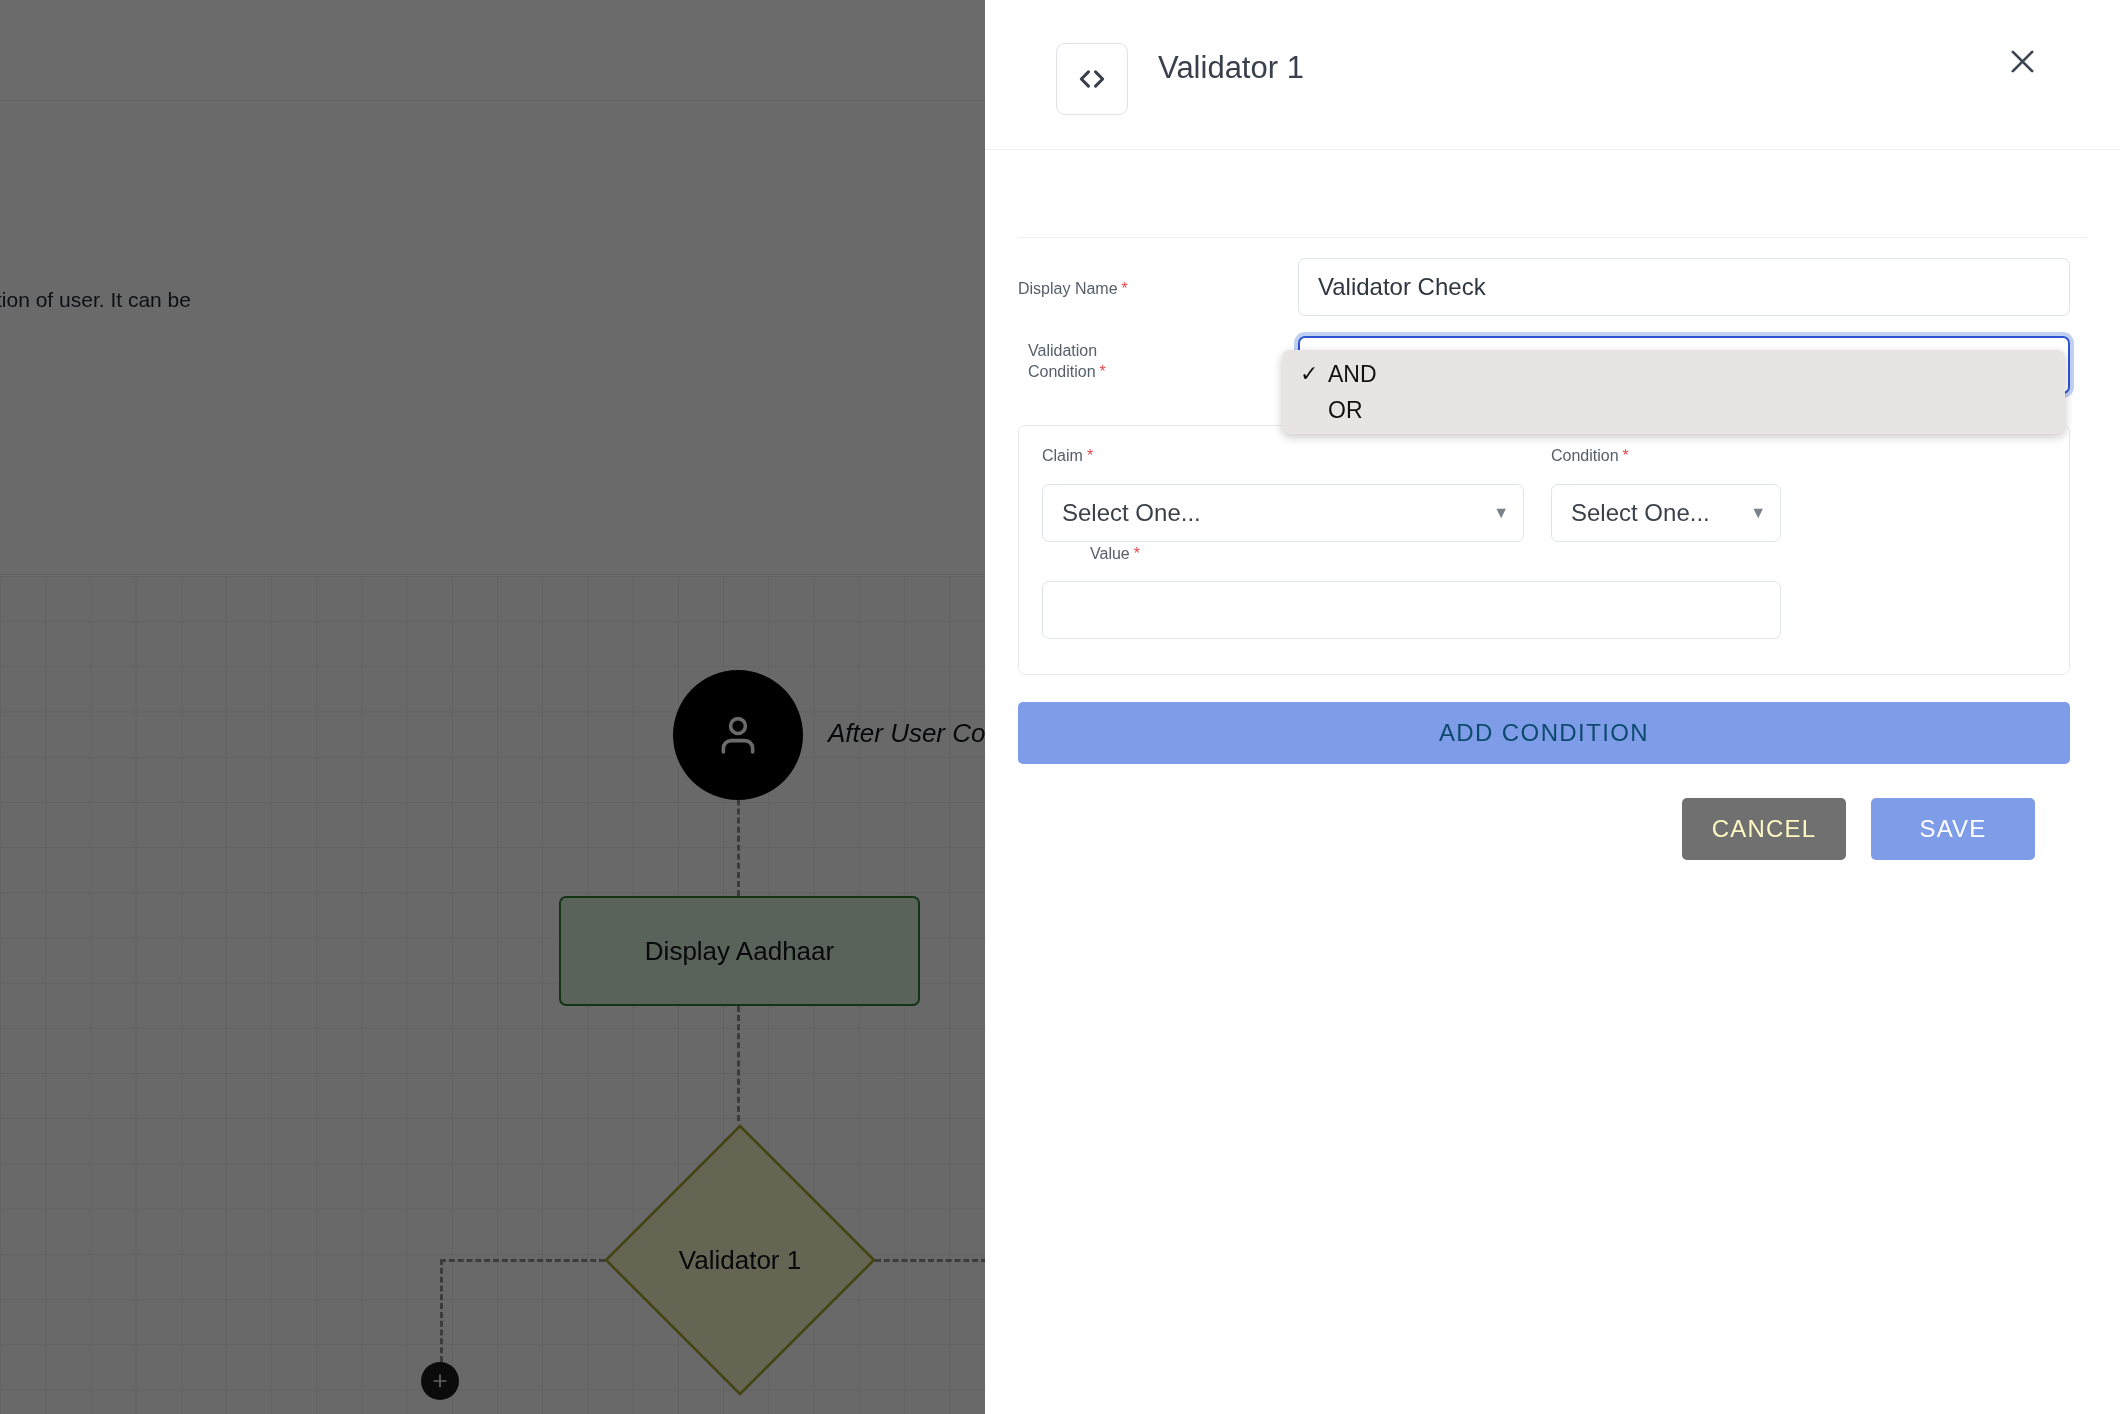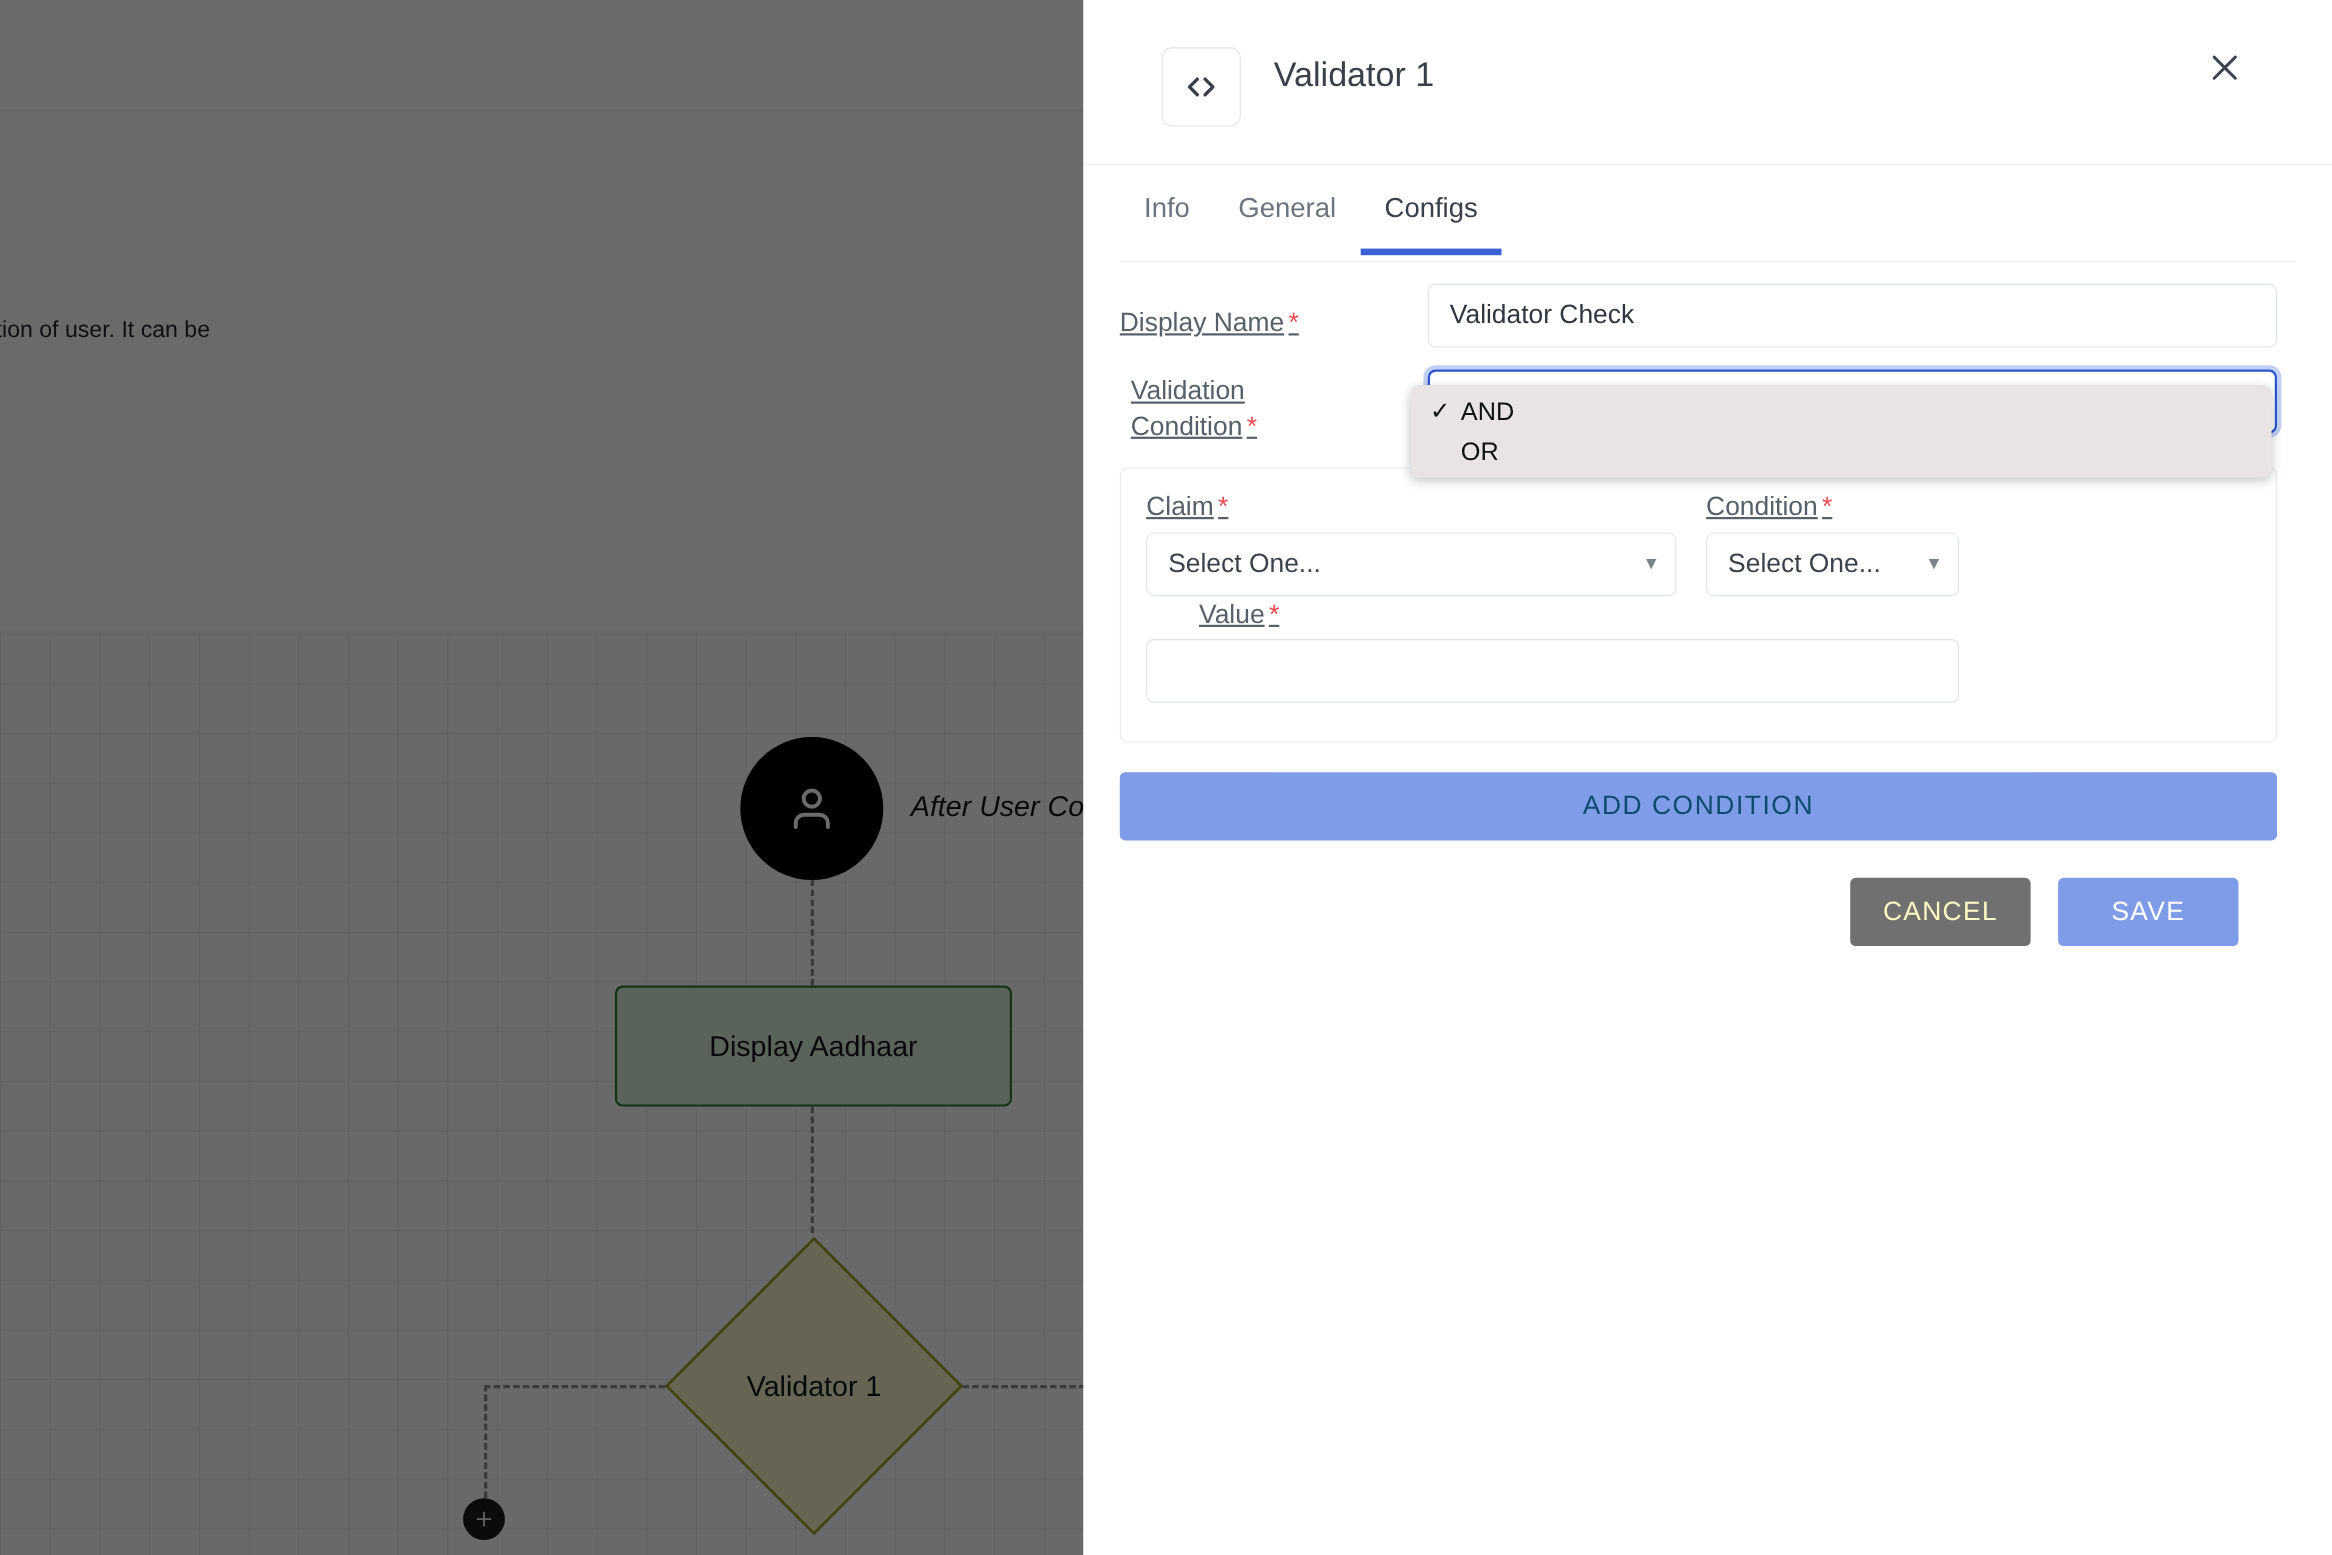--- a/index.html
+++ b/index.html
@@ -151,21 +151,21 @@
     background: #3a62d4;
   }
   .tabs-underline {
     position: absolute; left: 33px; right: 33px; bottom: 2px;
     height: 1px; background: #eceef0;
   }
 
   
   .form { position: absolute; left: 0; top: 240px; width: 1135px; }
   .field-label {
-    font-size: 24px; color: #55606b; line-height: 1.33; text-decoration: underline;
+    font-size: 16px; color: #55606b; line-height: 1.33;
   }
   .req { color: #e5484d; margin-left: 4px; }
 
   .label-display { position: absolute; left: 33px; top: 38px; width: 230px; }
   .input-display {
     position: absolute; left: 313px; top: 18px;
     width: 772px; height: 58px;
     border: 1px solid #dfe4ea; border-radius: 7px;
     padding: 0 19px;
     font-size: 24px; color: #2f3640;
@@ -325,25 +325,20 @@
       <div class="panel-title">Validator 1</div>
       <button class="close-btn" aria-label="Close">
         <svg viewBox="0 0 24 24" fill="none" stroke="#3d4452" stroke-width="2" stroke-linecap="round">
           <line x1="5" y1="5" x2="19" y2="19"></line>
           <line x1="19" y1="5" x2="5" y2="19"></line>
         </svg>
       </button>
     </div>
 
     <div class="tabs">
-      <div class="tabstrip">
-        <button class="tab">Info</button>
-        <button class="tab">General</button>
-        <button class="tab active">Configs</button>
-      </div>
       <div class="tabs-underline"></div>
     </div>
 
     <div class="form">
 
       <div class="field-label label-display">
         <span>Display Name</span><span class="req">*</span>
       </div>
       <input class="input-display" type="text" value="Validator Check" style="">
 

